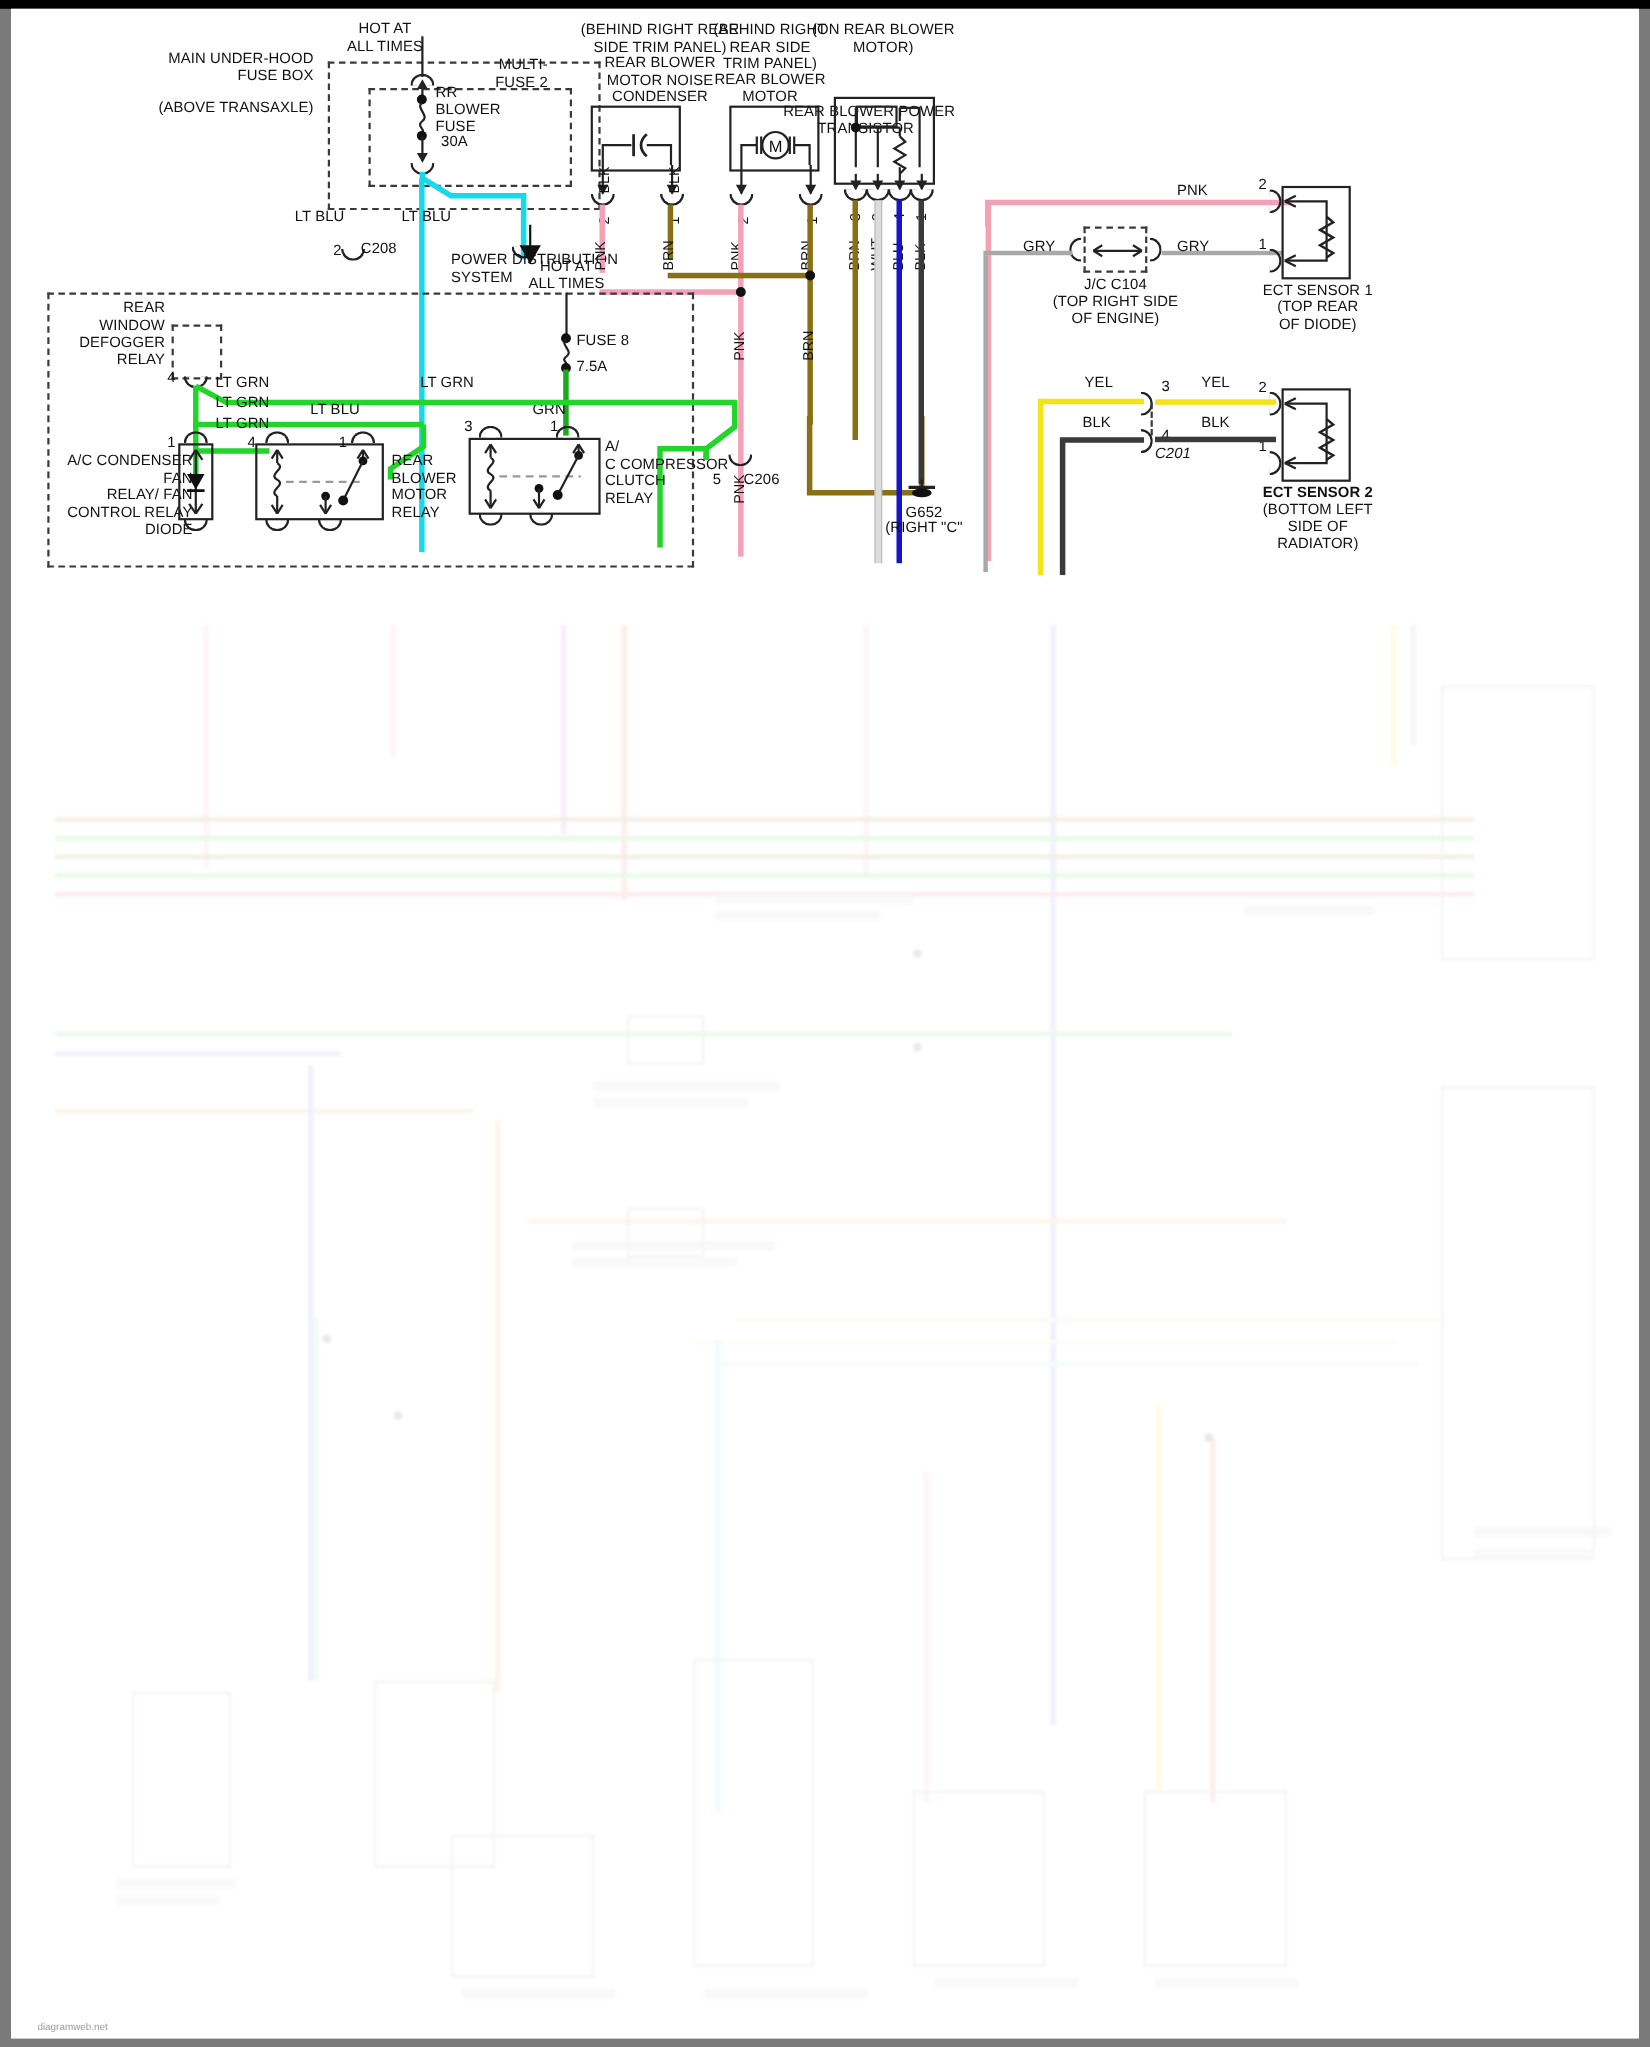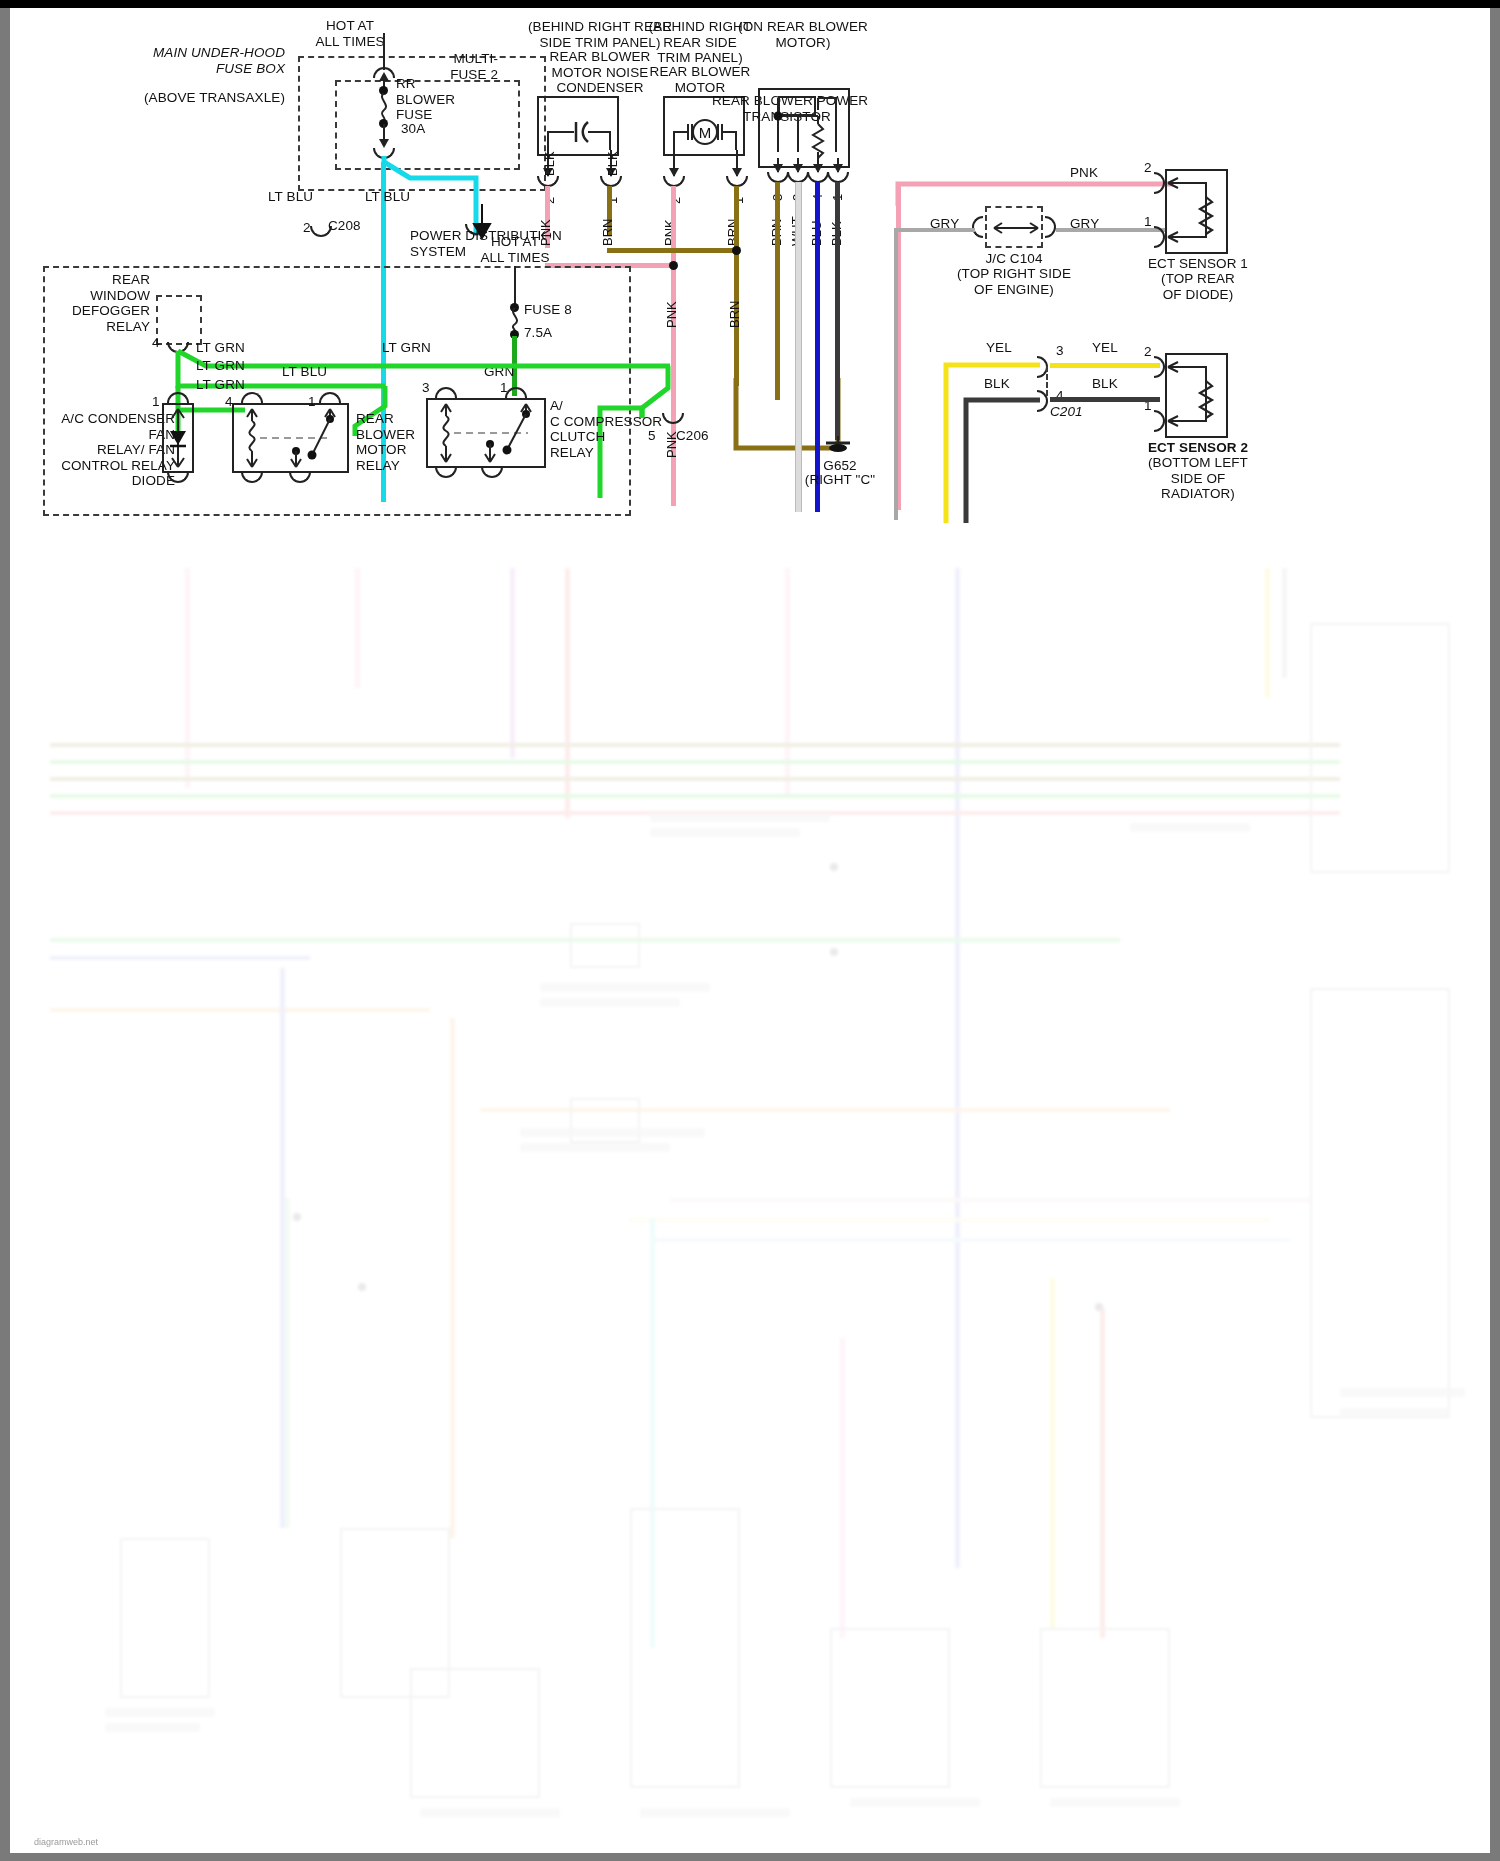--- a/index.html
+++ b/index.html
@@ -124,21 +124,21 @@
       <div class="fdot" style="left:283px;top:1205px;"></div>
       <div class="fdot" style="left:348px;top:1275px;"></div>
       <div class="fdot" style="left:1085px;top:1295px;"></div>
     </div>
     <div id="fadetop"></div>
     <div id="fademask"></div>
 
     <div class="dbox" style="left:288px;top:48px;width:248px;height:135px;border-width:2px;"></div>
     <div class="dbox" style="left:325px;top:72px;width:185px;height:90px;"></div>
 
-    <div class="lbl r" style="left:70px;top:37px;width:205px;font-style:italic;">MAIN UNDER-HOOD
+    <div class="lbl r" style="left:70px;top:37px;width:205px;">MAIN UNDER-HOOD
 FUSE BOX</div>
     <div class="lbl r" style="left:70px;top:82px;width:205px;">(ABOVE TRANSAXLE)</div>
     <div class="lbl c" style="left:265px;top:10px;width:150px;">HOT AT
 ALL TIMES</div>
     <div class="lbl" style="left:378px;top:43px;width:110px;text-align:right;">MULTI-
 FUSE 2</div>
 
     <div class="wire" style="left:373px;top:25px;width:2px;height:37px;"></div>
     <div class="cupU" style="left:363px;top:59px;"></div>
     <div class="arr arrU" style="left:369px;top:64px;"></div>

